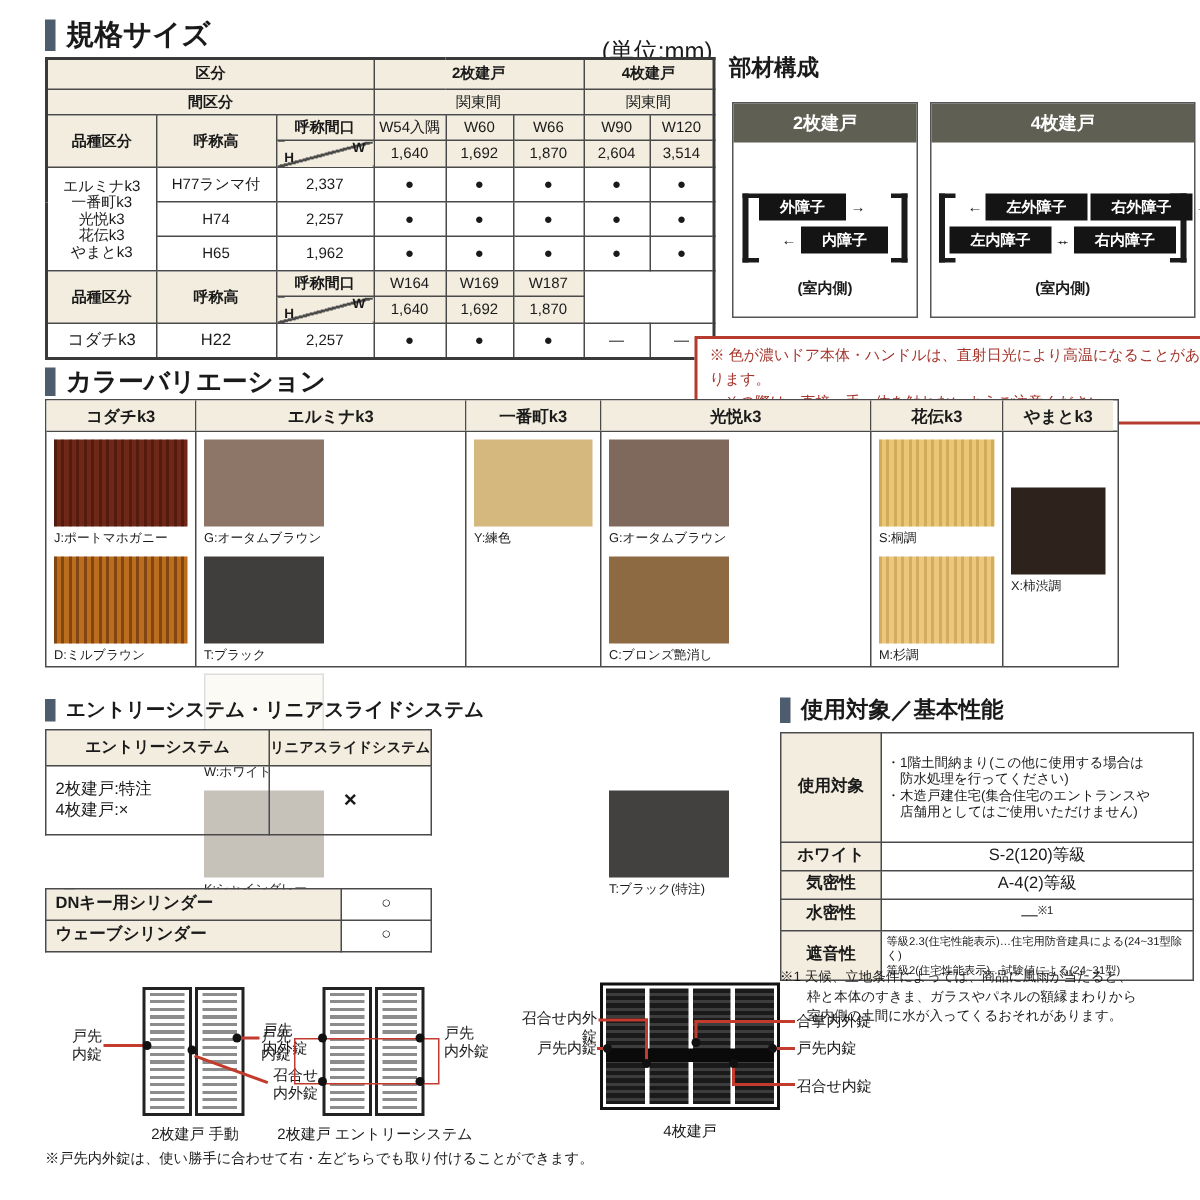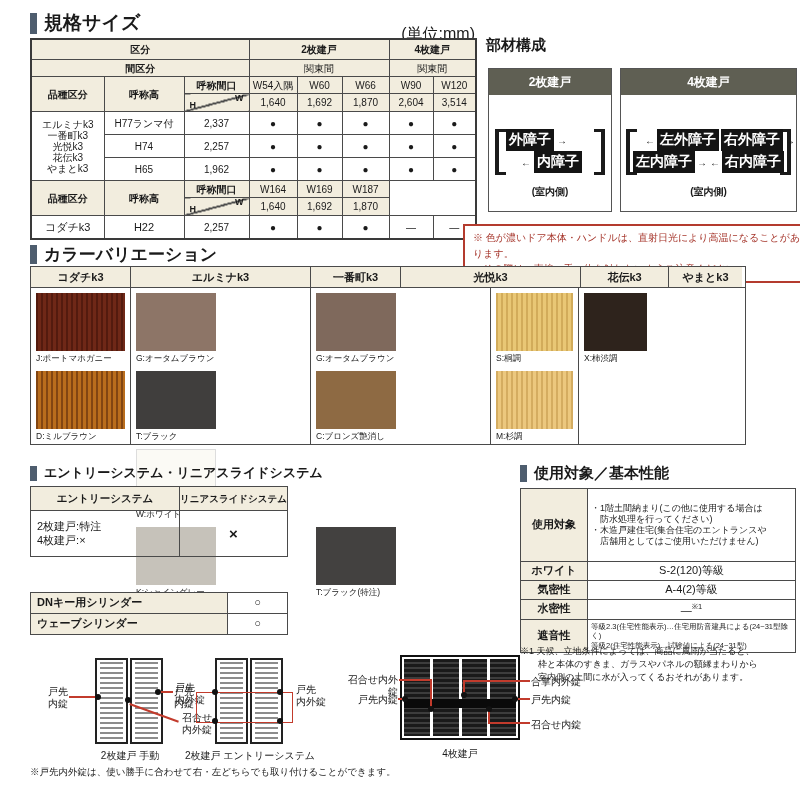--- a/index.html
+++ b/index.html
@@ -31,40 +31,40 @@
   td.diag{position:relative;background-color:#f2edde;
     background-image:linear-gradient(to bottom right,transparent 47%,#4a4a4a 47%,#4a4a4a 53%,transparent 53%);}
   td.diag .dH{position:absolute;left:5px;bottom:0px;font-size:9px;font-weight:bold;}
   td.diag .dW{position:absolute;right:5px;top:0px;font-size:9px;font-weight:bold;}
 
   
   .bz-box{position:absolute;border:1.5px solid #555;background:#fff;}
   .bz-band{height:26px;background:#5f5f53;color:#fff;font-weight:bold;font-size:12px;
            display:flex;align-items:center;justify-content:center;}
   .bz-body{position:relative;height:114px;font-size:10px;}
-  .chip{background:#141414;color:#fff;font-size:14px;padding:2px 3px;white-space:nowrap;}
+  .chip{background:#141414;color:#fff;font-size:10px;padding:2px 14px;white-space:nowrap;}
   .prow{position:absolute;display:flex;gap:3px;align-items:center;font-size:10px;font-weight:bold;}
   .bracketL,.bracketR{position:absolute;width:7px;height:40px;border:0 solid #1a1a1a;}
   .bracketL{border-left-width:4px;border-top-width:3px;border-bottom-width:3px;}
   .bracketR{border-right-width:4px;border-top-width:3px;border-bottom-width:3px;}
   .room{position:absolute;left:0;right:0;bottom:10px;text-align:center;font-size:10px;font-weight:bold;}
 
   
   .warn{border:2px solid #b43b2e;color:#a5342a;font-size:10px;line-height:1.55;
         padding:4px 8px;background:#fff;}
 
   
   .cv-table{position:absolute;border:1.5px solid #4a4a4a;background:#fff;}
   .cv-head{display:flex;height:20px;border-bottom:1px solid #4a4a4a;}
   .cv-hcell{background:#f2edde;font-size:11px;font-weight:bold;display:flex;
             align-items:center;justify-content:center;border-right:1px solid #4a4a4a;box-sizing:border-box;}
   .cv-hcell:last-child{border-right:none;}
   .cv-body{display:flex;height:156px;}
   .cv-group{border-right:1px solid #4a4a4a;box-sizing:border-box;display:flex;flex-wrap:wrap;align-content:flex-start;}
-  .cv-group:last-child{border-right:none;}
+  .cv-group:last-child{border-right:none;margin-top:32px;}
   .cv-cell{box-sizing:border-box;padding:5px 5px 0 5px;height:78px;}
   .swatch{height:58px;position:relative;}
   .swatch.gvd::after{content:"";position:absolute;inset:0;
      background:repeating-linear-gradient(90deg,rgba(40,5,0,0.38) 0 2px,transparent 2px 5px);}
   .swatch.gvl::after{content:"";position:absolute;inset:0;
      background:repeating-linear-gradient(90deg,rgba(150,100,20,0.28) 0 2px,transparent 2px 5px);}
   .swlabel{font-size:8.5px;margin-top:2px;white-space:nowrap;}
 
   
   table.mini{border-collapse:collapse;table-layout:fixed;}
@@ -291,20 +291,27 @@
           <div class="swlabel">T:ブラック</div>
         </div>
         <div class="cv-cell" style="width:90px;">
           <div class="swatch" style="border: 1px solid rgb(221, 221, 221); box-sizing: border-box; background-color: rgb(251, 250, 245);"></div>
           <div class="swlabel">W:ホワイト</div>
         </div>
         <div class="cv-cell" style="width:90px;">
           <div class="swatch" style="background-color: rgb(198, 194, 186);"></div>
           <div class="swlabel">K:シャイングレー</div>
         </div>
+      </div>
+      <div class="cv-group" style="width:90px;">
+        <div class="cv-cell" style="width:90px;">
+          <div class="swatch" style="background-color: rgb(213, 184, 126);"></div>
+          <div class="swlabel">Y:練色</div>
+        </div>
+        <div class="cv-cell" style="width:90px;"></div>
       </div>
       <div class="cv-group" style="width:180px;">
         <div class="cv-cell" style="width:90px;">
           <div class="swatch" style="background-color: rgb(127, 105, 92);"></div>
           <div class="swlabel">G:オータムブラウン</div>
         </div>
         <div class="cv-cell" style="width:90px;">
           <div class="swatch" style="background-color: rgb(142, 106, 67);"></div>
           <div class="swlabel">C:ブロンズ艶消し</div>
         </div>

